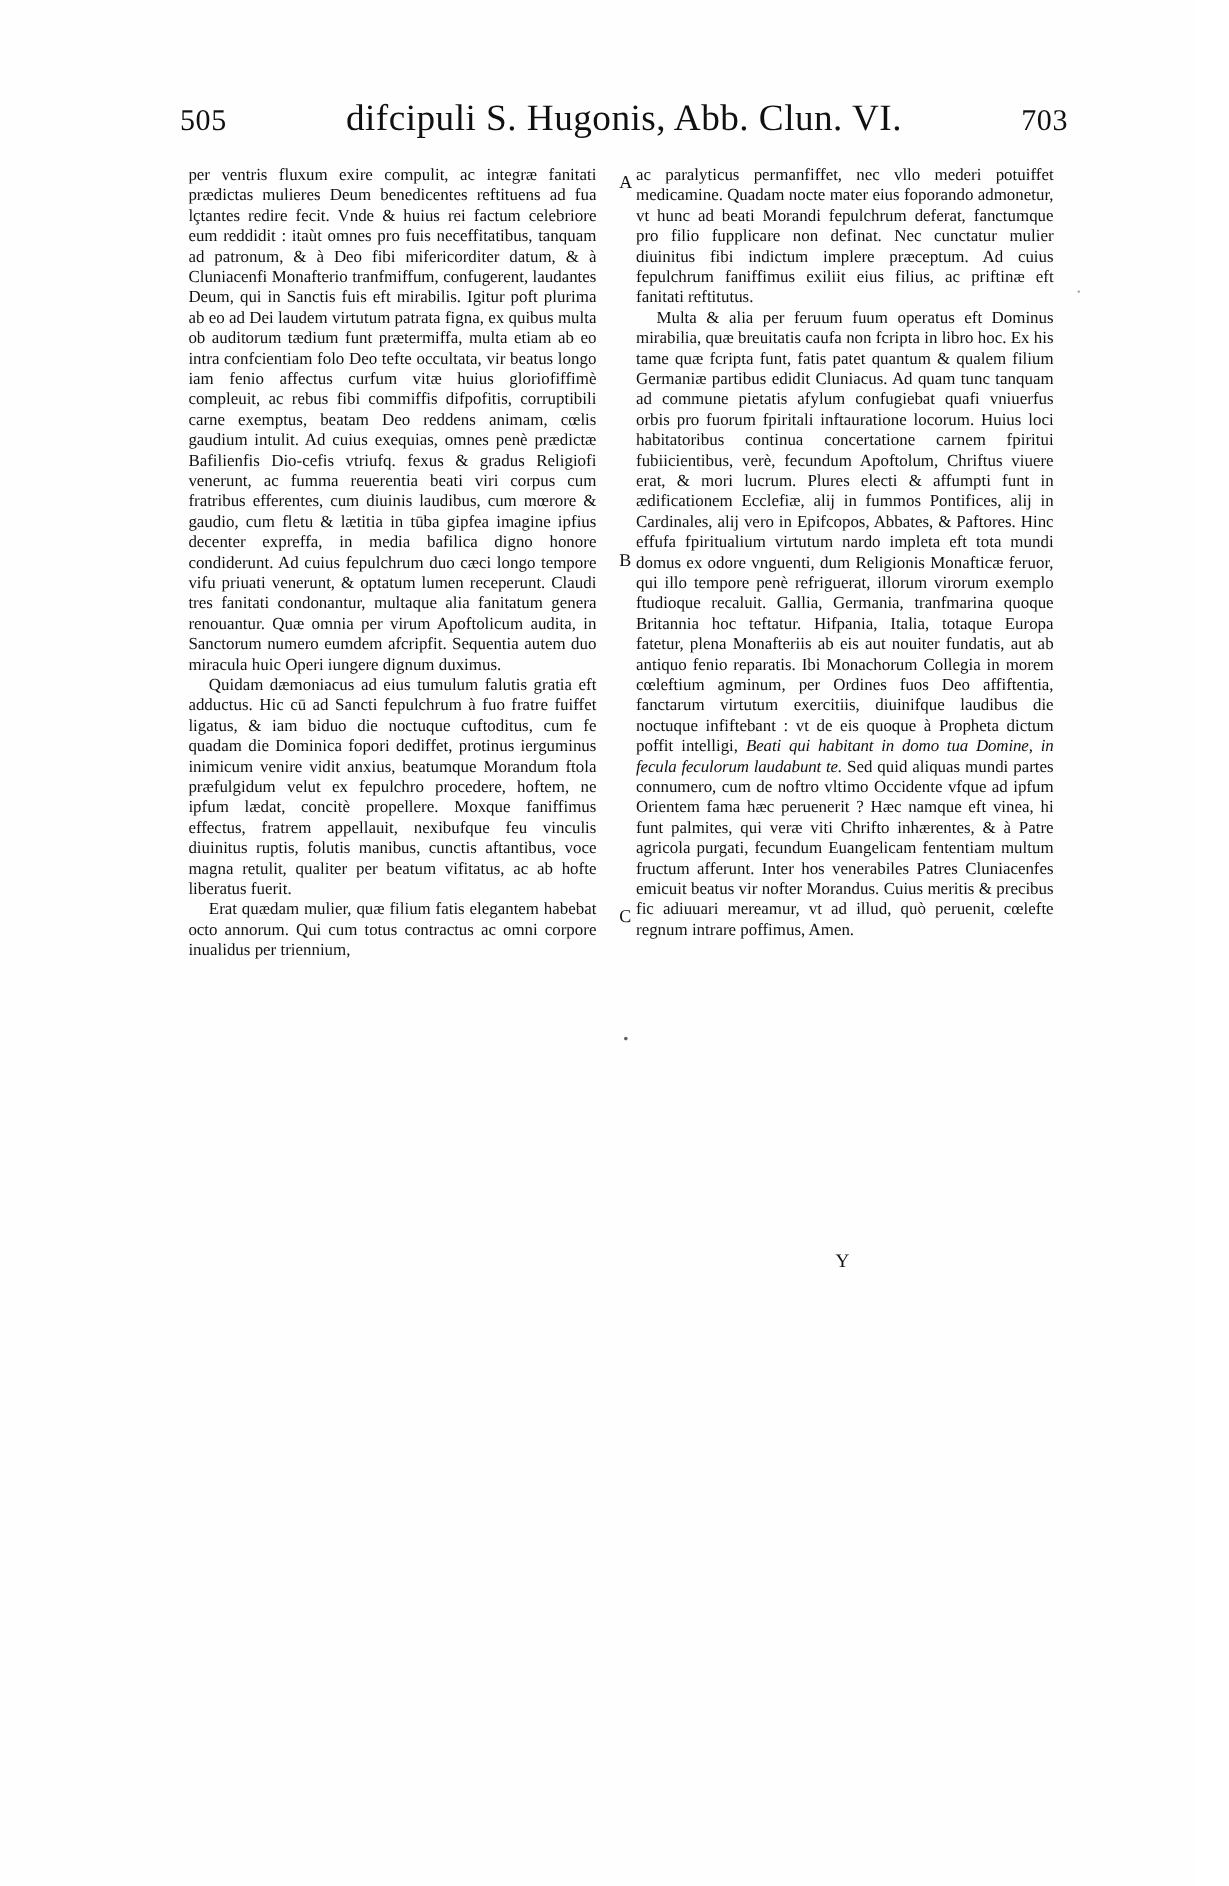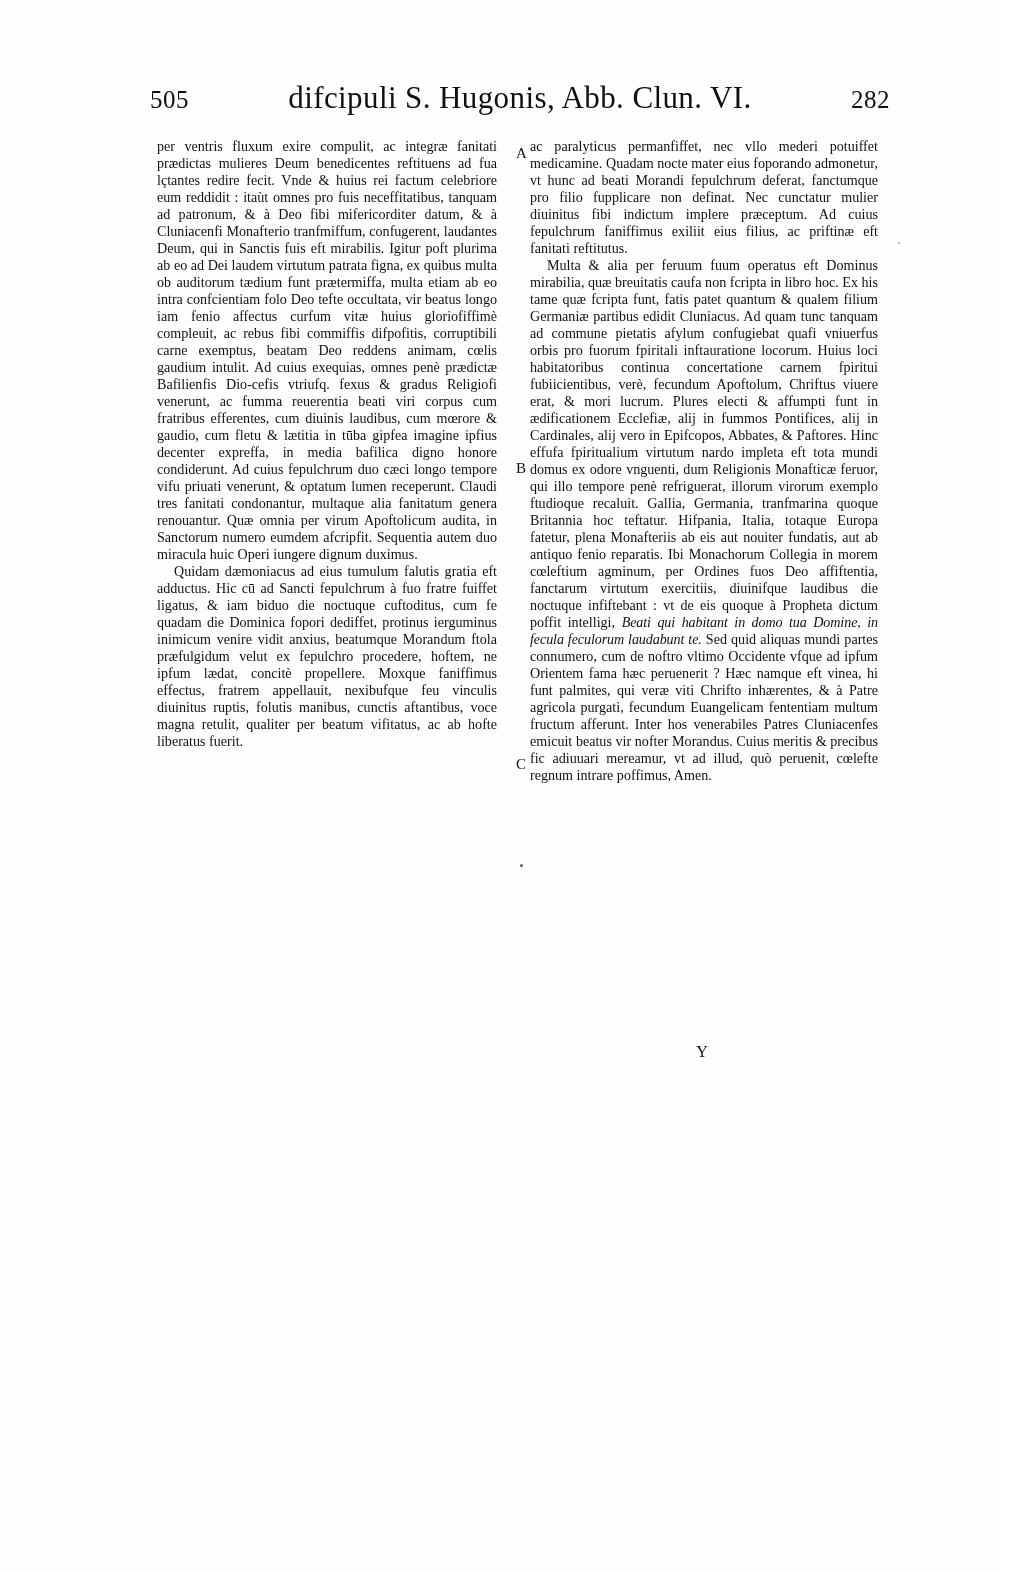--- a/index.html
+++ b/index.html
@@ -124,28 +124,29 @@
   }
 </style>
 </head>
 <body>
 
 <div class="page">
 
   <div class="running-head">
     <span class="folio">505</span>
     <span class="head-title">difcipuli S. Hugonis, Abb. Clun. VI.</span>
-    <span class="folio">282</span>
+    <span class="folio">703</span>
   </div>
 
   <div class="body-area">
 
     <div class="column col-left">
       <p class="noafter">per ventris fluxum exire compulit, ac integræ fanitati prædictas mulieres Deum benedicentes reftituens ad fua lçtantes redire fecit. Vnde &amp; huius rei factum celebriore eum reddidit : itaùt omnes pro fuis neceffitatibus, tanquam ad patronum, &amp; à Deo fibi mifericorditer datum, &amp; à Cluniacenfi Monafterio tranfmiffum, confugerent, laudantes Deum, qui in Sanctis fuis eft mirabilis. Igitur poft plurima ab eo ad Dei laudem virtutum patrata figna, ex quibus multa ob auditorum tædium funt prætermiffa, multa etiam ab eo intra confcientiam folo Deo tefte occultata, vir beatus longo iam fenio affectus curfum vitæ huius gloriofiffimè compleuit, ac rebus fibi commiffis difpofitis, corruptibili carne exemptus, beatam Deo reddens animam, cœlis gaudium intulit. Ad cuius exequias, omnes penè prædictæ Bafilienfis Dio-cefis vtriufq. fexus &amp; gradus Religiofi venerunt, ac fumma reuerentia beati viri corpus cum fratribus efferentes, cum diuinis laudibus, cum mœrore &amp; gaudio, cum fletu &amp; lætitia in tūba gipfea imagine ipfius decenter expreffa, in media bafilica digno honore condiderunt. Ad cuius fepulchrum duo cæci longo tempore vifu priuati venerunt, &amp; optatum lumen receperunt. Claudi tres fanitati condonantur, multaque alia fanitatum genera renouantur. Quæ omnia per virum Apoftolicum audita, in Sanctorum numero eumdem afcripfit. Sequentia autem duo miracula huic Operi iungere dignum duximus.</p>
       <p class="indent noafter">Quidam dæmoniacus ad eius tumulum falutis gratia eft adductus. Hic cū ad Sancti fepulchrum à fuo fratre fuiffet ligatus, &amp; iam biduo die noctuque cuftoditus, cum fe quadam die Dominica fopori dediffet, protinus ierguminus inimicum venire vidit anxius, beatumque Morandum ftola præfulgidum velut ex fepulchro procedere, hoftem, ne ipfum lædat, concitè propellere. Moxque faniffimus effectus, fratrem appellauit, nexibufque feu vinculis diuinitus ruptis, folutis manibus, cunctis aftantibus, voce magna retulit, qualiter per beatum vifitatus, ac ab hofte liberatus fuerit.</p>
+      <p class="indent noafter">Erat quædam mulier, quæ filium fatis elegantem habebat octo annorum. Qui cum totus contractus ac omni corpore inualidus per triennium,</p>
     </div>
 
     <div class="column col-right">
       <p class="noafter">ac paralyticus permanfiffet, nec vllo mederi potuiffet medicamine. Quadam nocte mater eius foporando admonetur, vt hunc ad beati Morandi fepulchrum deferat, fanctumque pro filio fupplicare non definat. Nec cunctatur mulier diuinitus fibi indictum implere præceptum. Ad cuius fepulchrum faniffimus exiliit eius filius, ac priftinæ eft fanitati reftitutus.</p>
       <p class="indent noafter"><span>Multa &amp; alia per feruum fuum operatus eft Dominus mirabilia, quæ breuitatis caufa non fcripta in libro hoc. Ex his tame quæ fcripta funt, fatis patet quantum &amp; qualem filium Germaniæ partibus edidit Cluniacus. Ad quam tunc tanquam ad commune pietatis afylum confugiebat quafi vniuerfus orbis pro fuorum fpiritali inftauratione locorum. Huius loci habitatoribus continua concertatione carnem fpiritui fubiicientibus, verè, fecundum Apoftolum, Chriftus viuere erat, &amp; mori lucrum. Plures electi &amp; affumpti funt in ædificationem Ecclefiæ, alij in fummos Pontifices, alij in Cardinales, alij vero in Epifcopos, Abbates, &amp; Paftores. Hinc effufa fpiritualium virtutum nardo impleta eft tota mundi domus ex odore vnguenti, dum Religionis Monafticæ feruor, qui illo tempore penè refriguerat, illorum virorum exemplo ftudioque recaluit. Gallia, Germania, tranfmarina quoque Britannia hoc teftatur. Hifpania, Italia, totaque Europa fatetur, plena Monafteriis ab eis aut nouiter fundatis, aut ab antiquo fenio reparatis. Ibi Monachorum Collegia in morem cœleftium agminum, per Ordines fuos Deo affiftentia, fanctarum virtutum exercitiis, diuinifque laudibus die noctuque infiftebant : vt de eis quoque à Propheta dictum poffit intelligi, </span><em class="scripture">Beati qui habitant in domo tua Domine, in fecula feculorum laudabunt te.</em><span> Sed quid aliquas mundi partes connumero, cum de noftro vltimo Occidente vfque ad ipfum Orientem fama hæc peruenerit ? Hæc namque eft vinea, hi funt palmites, qui veræ viti Chrifto inhærentes, &amp; à Patre agricola purgati, fecundum Euangelicam fententiam multum fructum afferunt. Inter hos venerabiles Patres Cluniacenfes emicuit beatus vir nofter Morandus. Cuius meritis &amp; precibus fic adiuuari mereamur, vt ad illud, quò peruenit, cœlefte regnum intrare poffimus, Amen.</span></p>
     </div>
 
   </div>
 
   <div class="margin-letter ml-a">A</div>

